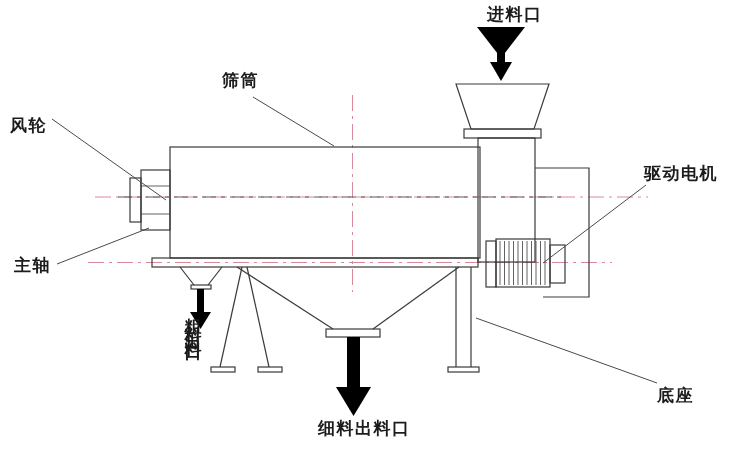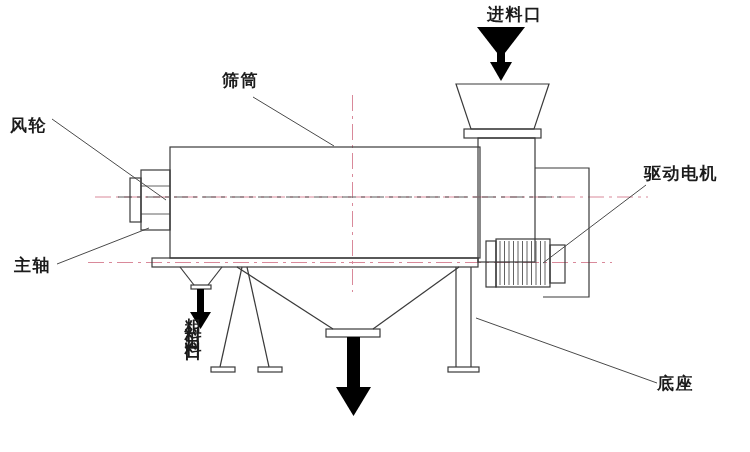--- a/index.html
+++ b/index.html
@@ -94,14 +94,15 @@
       <line class="leader" x1="657" y1="383" x2="476" y2="318"></line>
     </g>
   </svg>
 
   <div class="lbl" style="left:487px; top:5px;">进料口</div>
   <div class="lbl" style="left:222px; top:71px;">筛筒</div>
   <div class="lbl" style="left:10px;  top:116px;">风轮</div>
   <div class="lbl" style="left:644px; top:164px;">驱动电机</div>
   <div class="lbl" style="left:14px;  top:256px;font-family:Liberation Serif, serif;">主轴</div>
   <div class="lbl vertical" style="left:183px; top:305px; height:140px;">粗料出料口</div>
-  <div class="lbl" style="left:657px; top:374px;text-align:right;">底座</div>
+  <div class="lbl" style="left:318px; top:419px;">细料出料口</div>
+  <div class="lbl" style="left:657px; top:386px;text-align:right;">底座</div>
 </div>
 
 </body></html>

